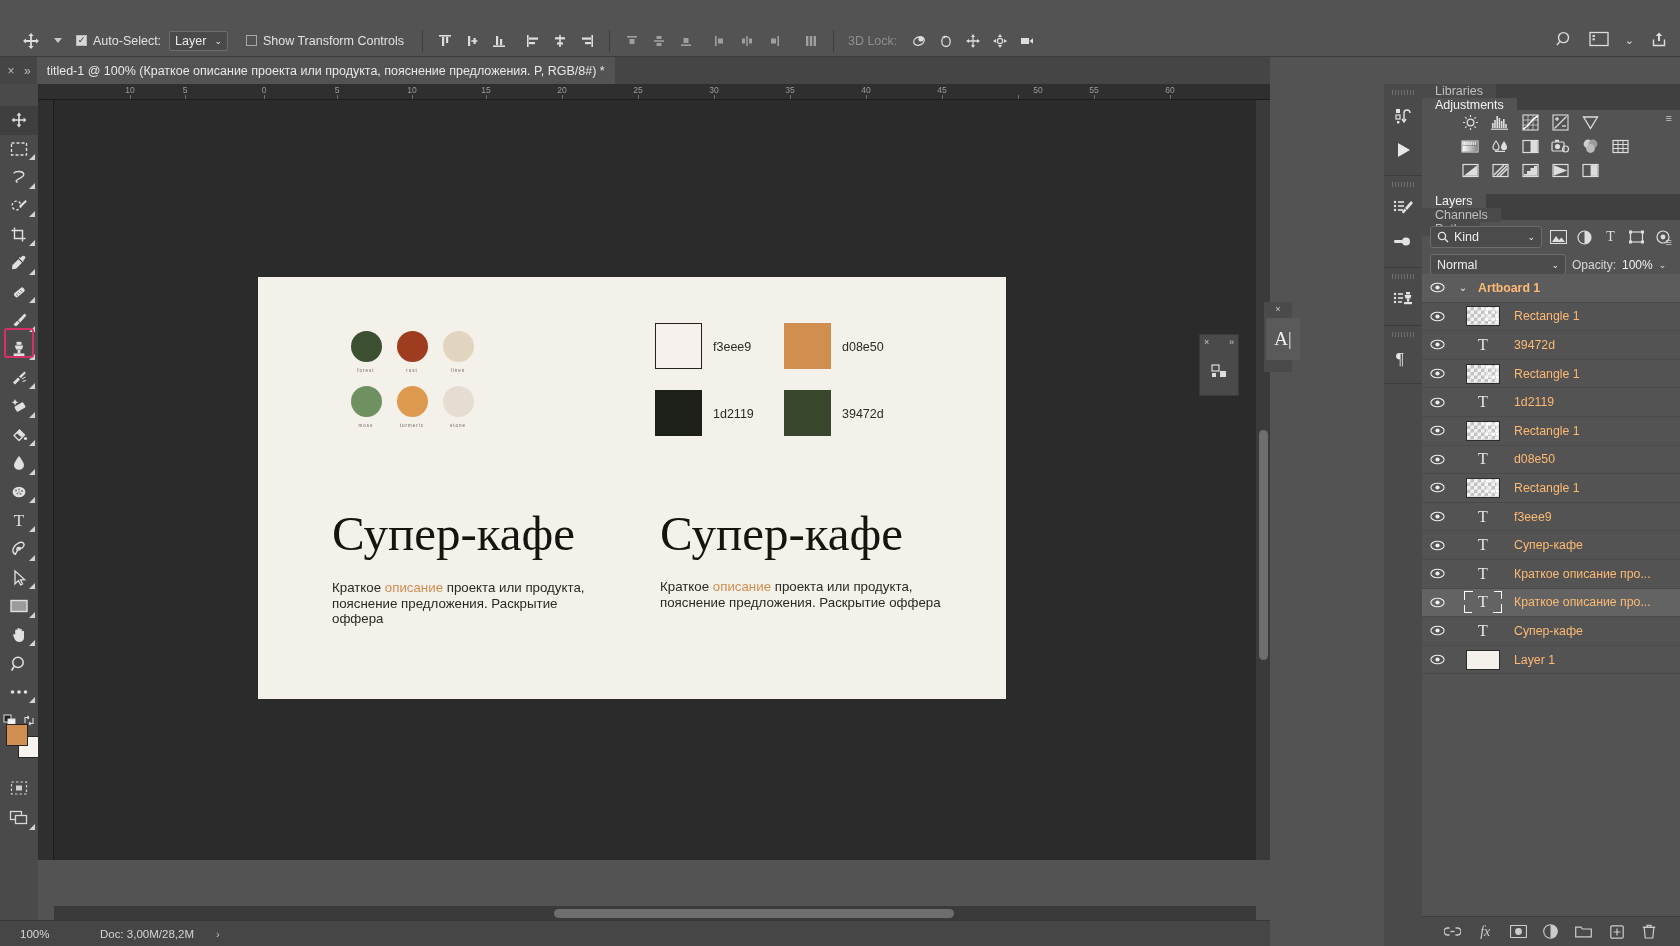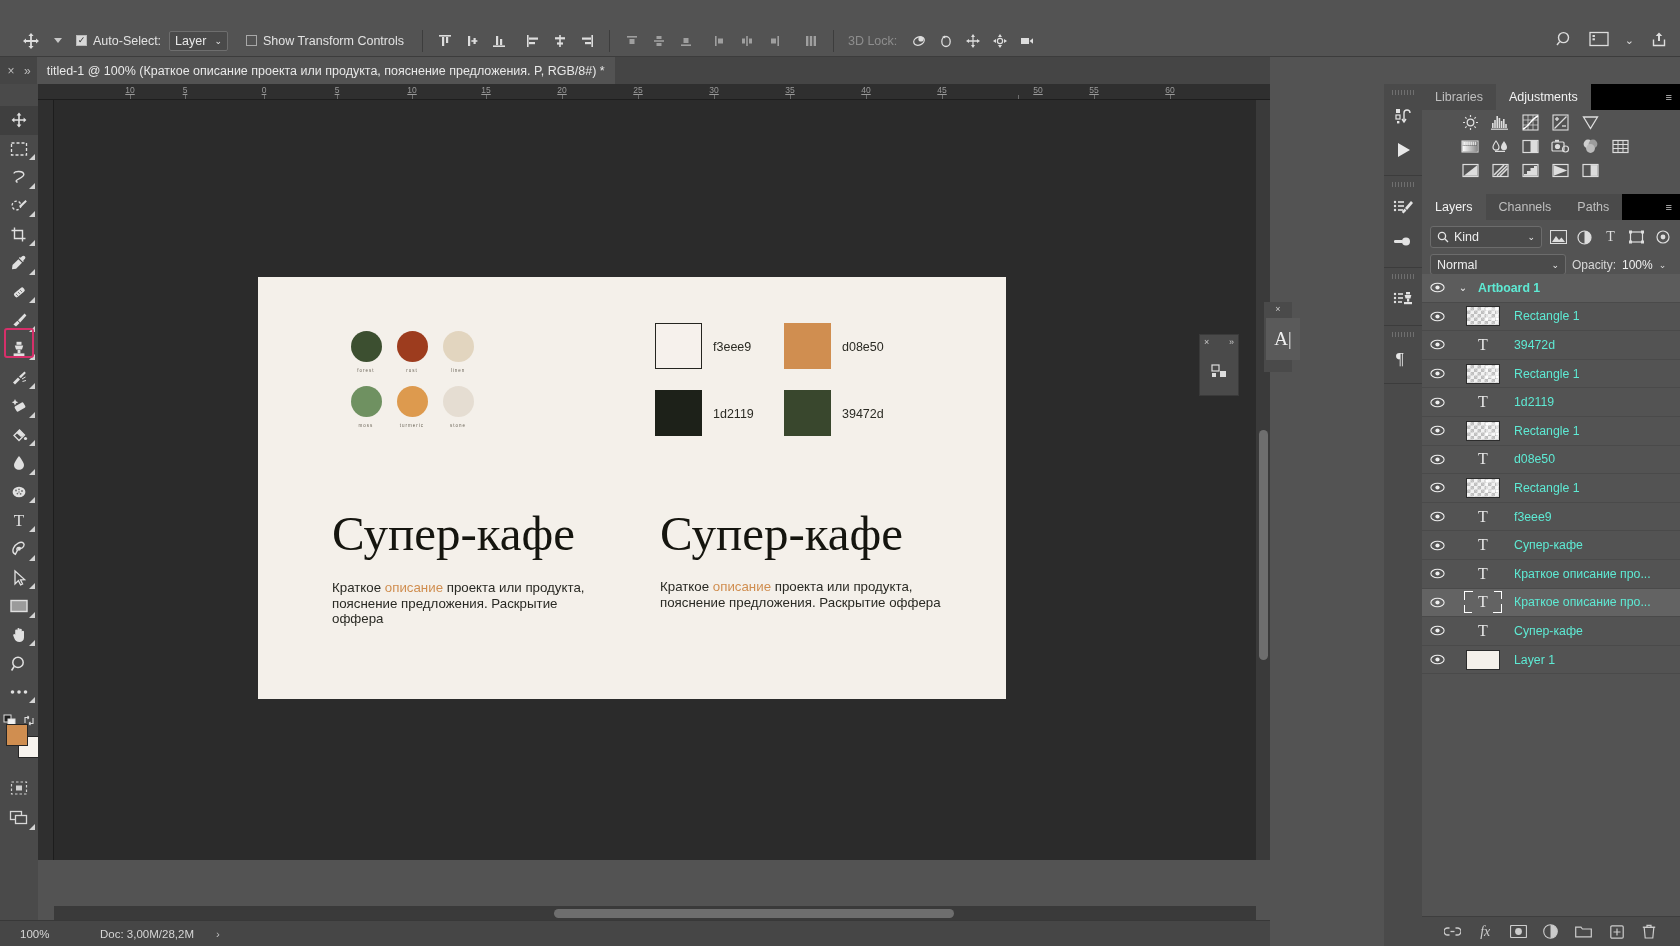--- a/index.html
+++ b/index.html
@@ -91,21 +91,21 @@
 
   
   .ruler-top {
     position:absolute; left:38px; top:84px; width:1232px; height:16px;
     background:#2f2f2f; border-bottom:1px solid #1d1d1d; overflow:hidden;
   }
   .ruler-left {
     position:absolute; left:38px; top:100px; width:16px; height:760px;
     background:#2f2f2f; border-right:1px solid #1d1d1d; overflow:hidden;
   }
-  .rt { position:absolute; top:1px; font-size:8.5px; color:#9a9a9a; transform:translateX(-50%);text-decoration:underline; }
+  .rt { position:absolute; top:1px; font-size:8.5px; color:#9a9a9a; transform:translateX(-50%); }
   .rtick { position:absolute; bottom:0; width:1px; height:4px; background:#6d6d6d; }
 
   
   .canvas-area {
     position:absolute; left:54px; top:100px; width:1202px; height:760px;
     background:#2b2b2b; overflow:hidden;
   }
   .artboard {
     position:absolute; left:204px; top:177px; width:748px; height:422px;
     background:#f4f0ea;
@@ -135,21 +135,21 @@
   .rail {
     position:absolute; right:258px; top:84px; width:38px; height:862px; background:#4a4a4a;
   }
   .rail-group { border-bottom:1px solid #3c3c3c; padding:6px 0 8px; }
   .grip { width:22px; height:5px; margin:0 auto 4px;
           background:repeating-linear-gradient(90deg,#6f6f6f 0 1px,transparent 1px 3px); }
   .rail-icon { width:38px; height:34px; display:flex; align-items:center; justify-content:center; }
 
   
   .panels { position:absolute; right:0; top:84px; width:258px; height:862px; background:#535353; }
-  .panel-tabs { display:flex; height:26px; background:#000000; align-items:center; }
+  .panel-tabs { display:flex; height:26px; background:#404040; align-items:flex-start;flex-direction:column; }
   .ptab { height:26px; padding:0 13px; display:flex; align-items:center;
           font-size:12.5px; color:#bfbfbf; background:#4a4a4a; }
   .ptab.active { background:#535353; color:#f2f2f2; }
   .panel-menu { margin-left:auto; color:#c9c9c9; font-size:11px; padding-right:8px; }
   .adj-title { font-size:12.5px; color:#dcdcdc; padding:8px 0 4px 10px; }
   .adj-row { display:flex; gap:10px; padding:3px 0 3px 38px; }
   .adjicon { width:20px; height:18px; display:flex; align-items:center; justify-content:center;}
 
   .layers-ctl { padding:6px 8px 0; }
   .kindrow { display:flex; align-items:center; gap:7px; }
@@ -164,21 +164,21 @@
   .mini-val { font-size:12px; color:#f0f0f0; }
   .lockrow { display:flex; align-items:center; gap:8px; margin-top:7px; }
   .fillrow { display:flex; align-items:center; gap:5px; margin-left:auto; }
 
   .layerlist { position:absolute; left:0; right:0; top:190px; bottom:36px; overflow:hidden; }
   .lrow { display:flex; align-items:center; height:28.6px; border-bottom:1px solid #4a4a4a; }
   .lrow.group { background:#5c5c5c; }
   .lrow.selected { background:#636363; }
   .eye { width:30px; display:flex; align-items:center; justify-content:center; }
   .thumbcell { width:62px; display:flex; align-items:center; justify-content:center; }
-  .lname { font-size:12.3px; color:#5eead4; white-space:nowrap; overflow:hidden; text-overflow:ellipsis; }
+  .lname { font-size:12.3px; color:#fdba74; white-space:nowrap; overflow:hidden; text-overflow:ellipsis; }
   .lname.grp { font-weight:bold; padding-left:4px;}
   .chk-thumb {
     width:34px;height:20px;border:1px solid #2c2c2c;
     background-image:
       linear-gradient(45deg,#bfbfbf 25%,transparent 25%,transparent 75%,#bfbfbf 75%),
       linear-gradient(45deg,#bfbfbf 25%,transparent 25%,transparent 75%,#bfbfbf 75%);
     background-size:7px 7px; background-position:0 0,3.5px 3.5px; background-color:#f2f2f2;
     position:relative;
   }
   .solid-thumb { width:34px;height:20px;border:1px solid #2c2c2c;background:#f4f0ea; }

